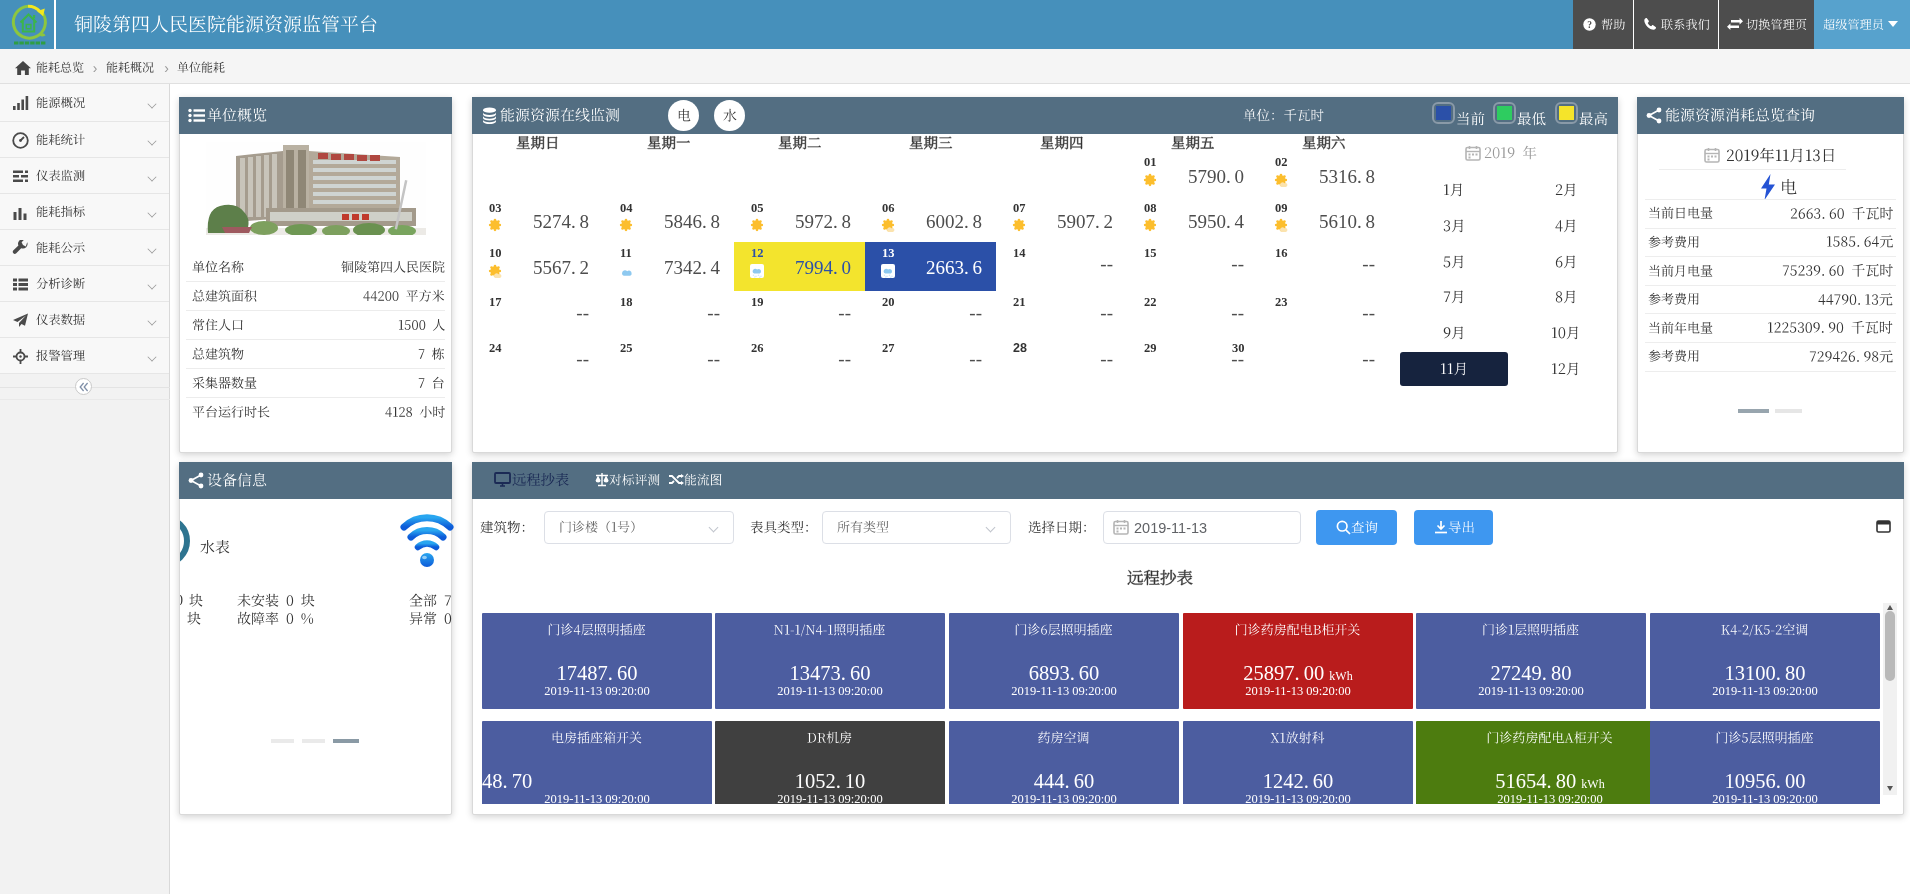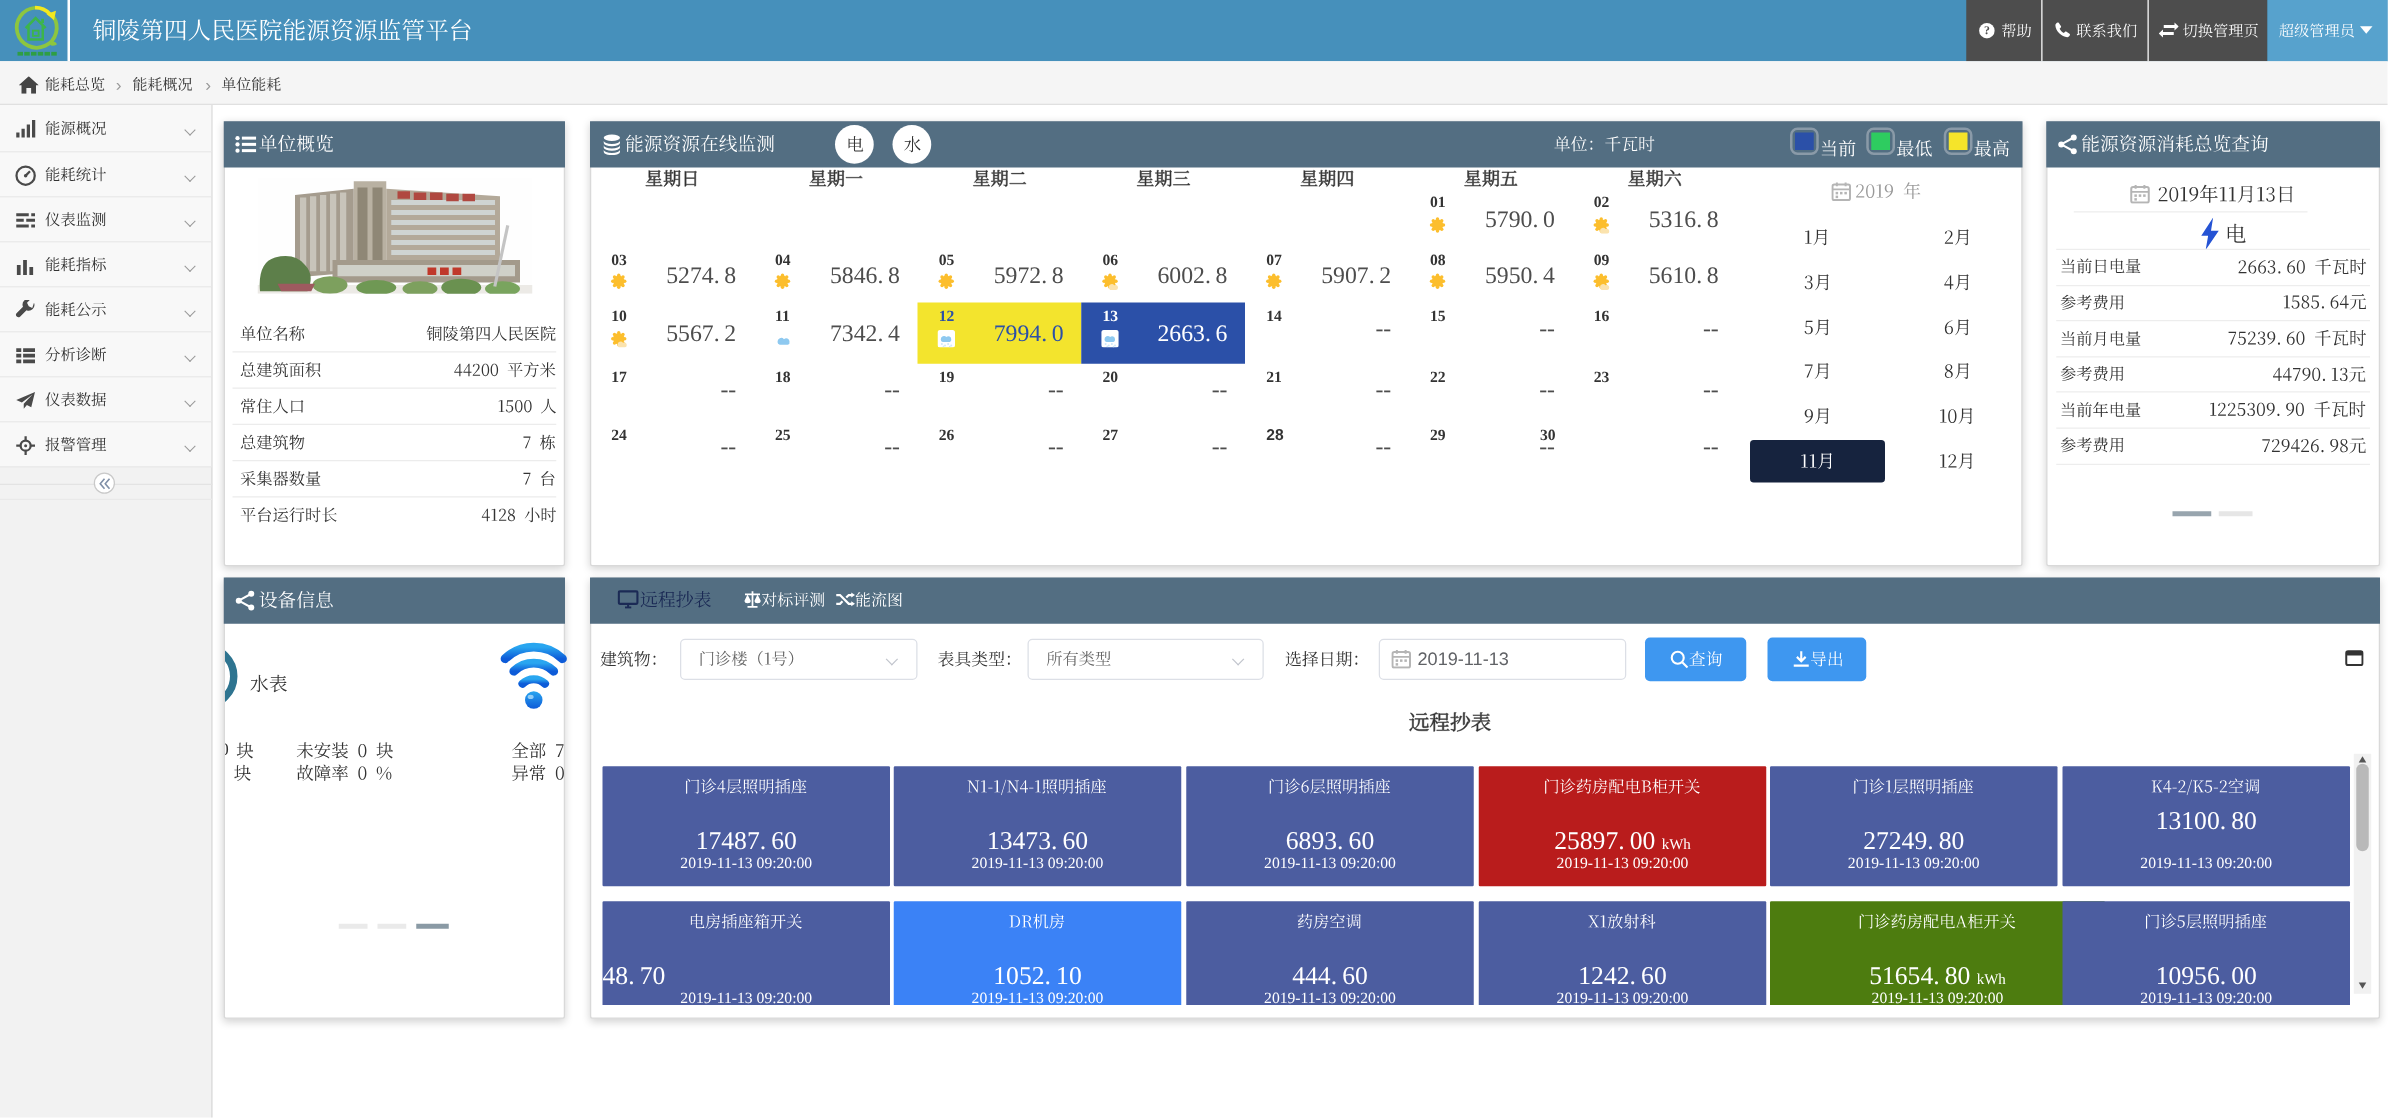--- a/index.html
+++ b/index.html
@@ -1378,39 +1378,39 @@
             <use href="#g59" x="163"></use>
             <use href="#g158" x="219"></use>
             <use href="#g166" x="254"></use>
             <use href="#g67" x="327"></use>
             <use href="#g157" x="383"></use>
             <use href="#g59" x="418"></use>
             <use href="#g167" x="474"></use>
             <use href="#g168" x="574"></use>
           </g>
         </svg></div>
-      <div style="position:absolute;left:0;right:0;top:45px;transform:translateY(-54%);text-align:center;font-family:'Liberation Serif';font-size:20.5px;color:#fff;line-height:1">13100. 80</div>
+      <div style="position:absolute;left:0;right:0;top:61px;transform:translateY(-54%);text-align:center;font-family:'Liberation Serif';font-size:20.5px;color:#fff;line-height:1">13100. 80</div>
       <div style="position:absolute;left:0;right:0;top:78.5px;transform:translateY(-50%);text-align:center;font-family:'Liberation Serif';font-size:12.5px;color:#fff;line-height:1">2019-11-13 09:20:00</div>
     </div>
     <div style="position:absolute;left:9px;top:117.5px;width:230px;height:96px;background:#4c5da0;border-radius:1px">
       <div style="position:absolute;left:50%;top:19px;transform:translate(-50%,-50%)"><svg style="" width="92.0" height="14.6" viewBox="0 -11.7 92.0 14.6">
           <g transform="scale(0.1300)" fill="#ffffff">
             <use href="#g89" x="0"></use>
             <use href="#g160" x="100"></use>
             <use href="#g154" x="200"></use>
             <use href="#g155" x="300"></use>
             <use href="#g169" x="400"></use>
             <use href="#g164" x="500"></use>
             <use href="#g165" x="600"></use>
           </g>
         </svg></div>
       <div style="position:absolute;left:0;right:0;top:61px;transform:translateY(-54%);text-align:left;font-family:'Liberation Serif';font-size:20.5px;color:#fff;line-height:1">48. 70</div>
       <div style="position:absolute;left:0;right:0;top:78.5px;transform:translateY(-50%);text-align:center;font-family:'Liberation Serif';font-size:12.5px;color:#fff;line-height:1">2019-11-13 09:20:00</div>
     </div>
-    <div style="position:absolute;left:242px;top:117.5px;width:230px;height:96px;background:#3b82f6;border-radius:1px">
+    <div style="position:absolute;left:242px;top:117.5px;width:230px;height:96px;background:#404040;border-radius:1px">
       <div style="position:absolute;left:50%;top:19px;transform:translate(-50%,-50%)"><svg style="" width="46.3" height="14.6" viewBox="0 -11.7 46.3 14.6">
           <g transform="scale(0.1300)" fill="#ffffff">
             <use href="#g170" x="0"></use>
             <use href="#g171" x="77"></use>
             <use href="#g172" x="148"></use>
             <use href="#g160" x="248"></use>
           </g>
         </svg></div>
       <div style="position:absolute;left:0;right:0;top:61px;transform:translateY(-54%);text-align:center;font-family:'Liberation Serif';font-size:20.5px;color:#fff;line-height:1">1052. 10</div>
       <div style="position:absolute;left:0;right:0;top:78.5px;transform:translateY(-50%);text-align:center;font-family:'Liberation Serif';font-size:12.5px;color:#fff;line-height:1">2019-11-13 09:20:00</div>

